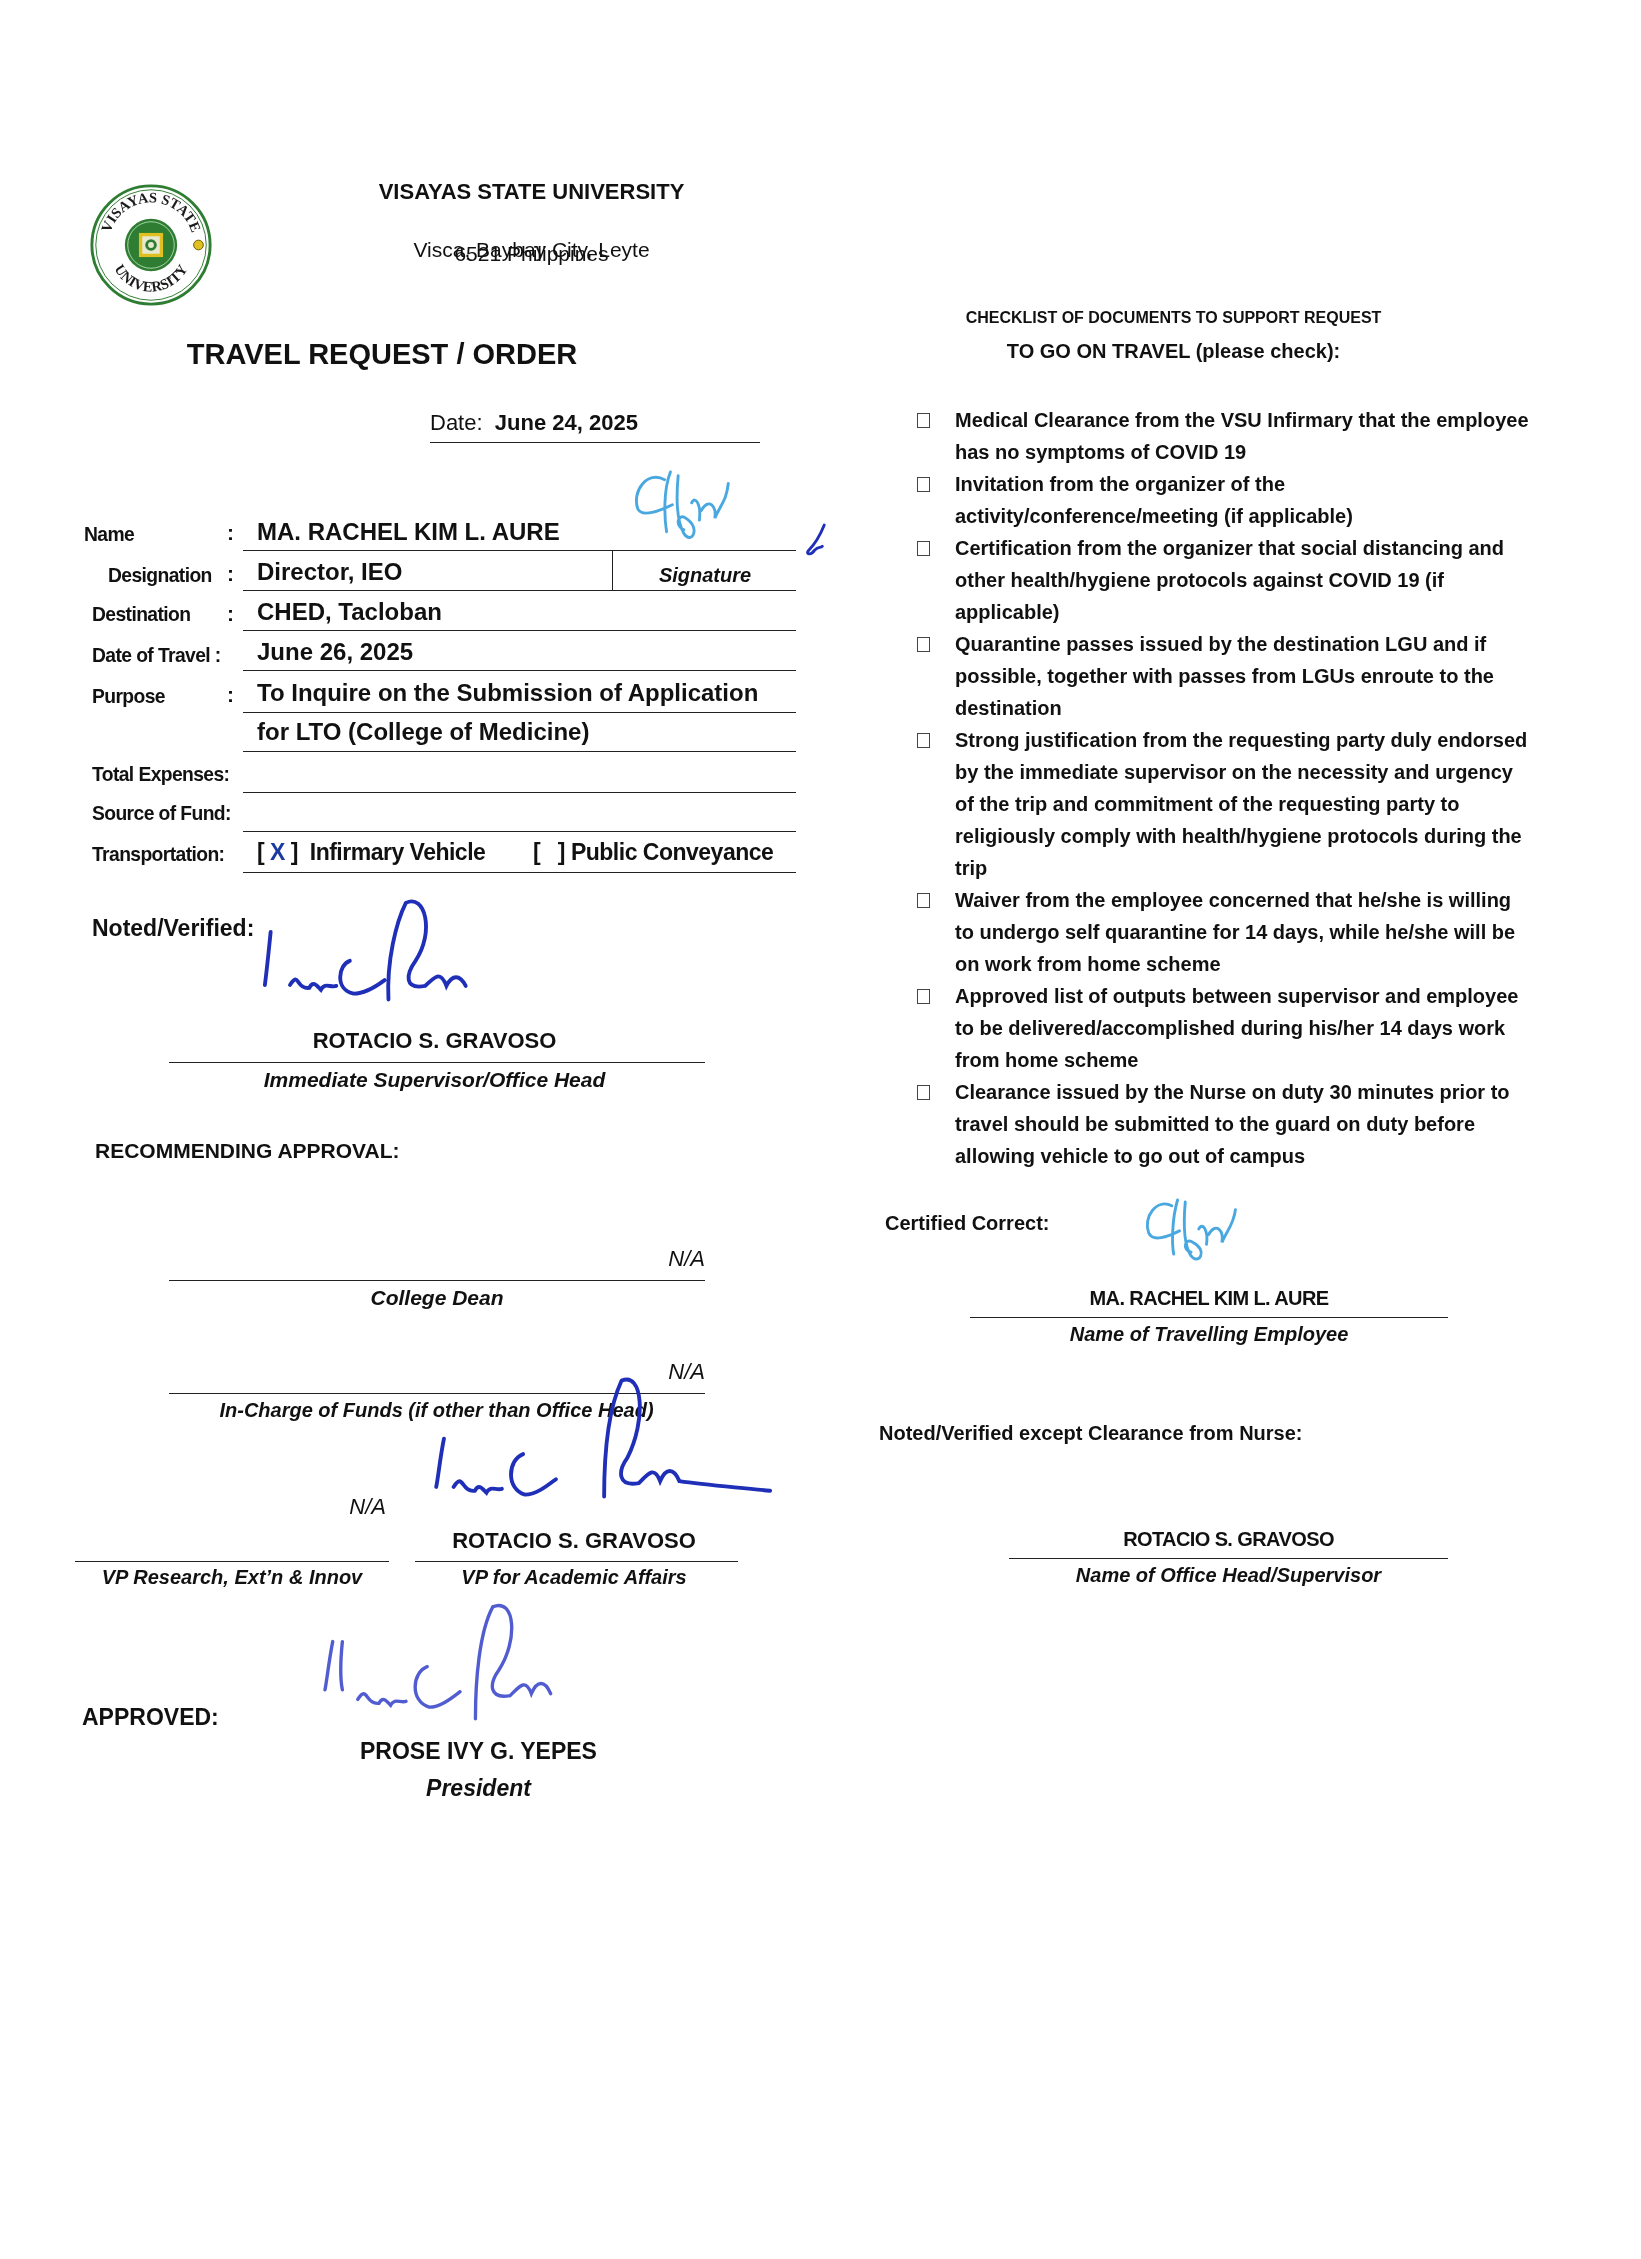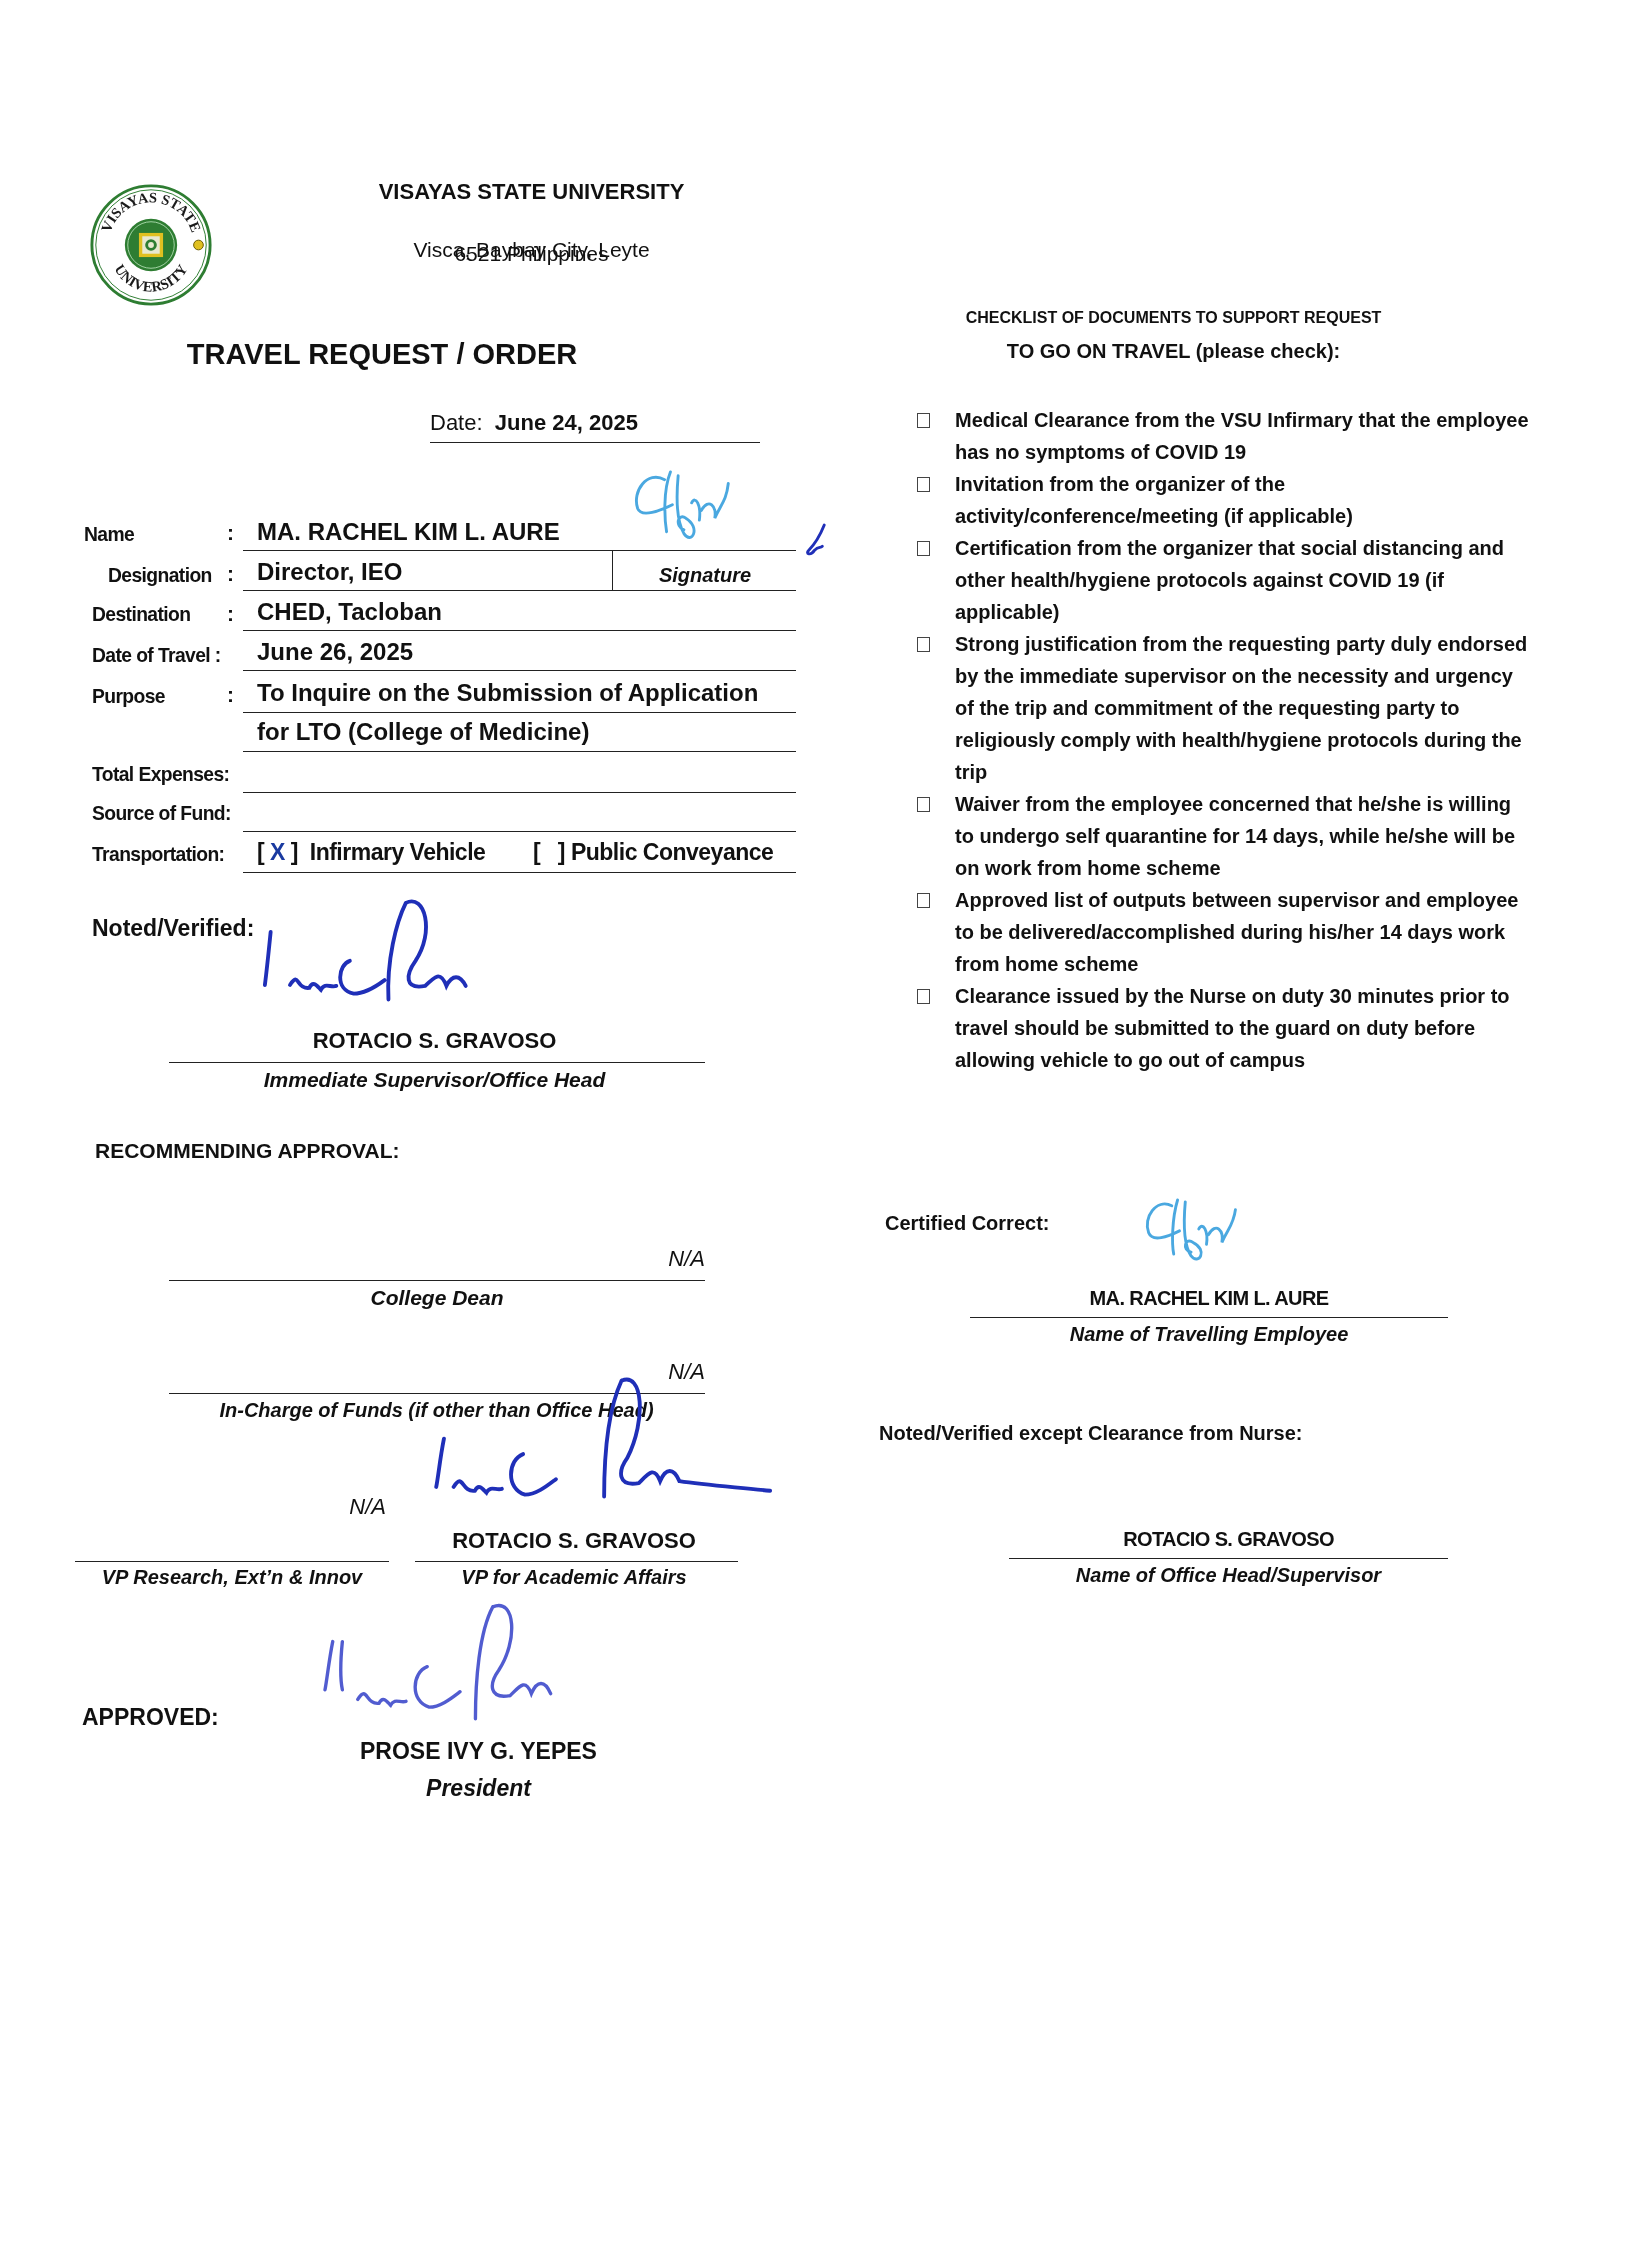--- a/index.html
+++ b/index.html
@@ -173,20 +173,21 @@
 <div class="abs sig-name c" style="left:319px; top:1738px; width:319px; font-size:23px;">PROSE IVY G. YEPES</div>
 <div class="abs sig-role c" style="left:319px; top:1775px; width:319px; font-size:23px;">President</div>
 
 <div class="abs check-title b c" style="width:599px; left:874px;">CHECKLIST OF DOCUMENTS TO SUPPORT REQUEST</div>
 <div class="abs check-title2 b c" style="width:599px; left:874px;">TO GO ON TRAVEL (please check):</div>
 
 <ul class="abs checklist">
   <li><span class="box"></span><span>Medical Clearance from the VSU Infirmary that the employee has no symptoms of COVID 19</span></li>
   <li><span class="box"></span><span>Invitation from the organizer of the activity/conference/meeting (if applicable)</span></li>
   <li><span class="box"></span><span>Certification from the organizer that social distancing and other health/hygiene protocols against COVID 19 (if applicable)</span></li>
+  <li><span class="box"></span><span>Quarantine passes issued by the destination LGU and if possible, together with passes from LGUs enroute to the destination</span></li>
   <li><span class="box"></span><span>Strong justification from the requesting party duly endorsed by the immediate supervisor on the necessity and urgency of the trip and commitment of the requesting party to religiously comply with health/hygiene protocols during the trip</span></li>
   <li><span class="box"></span><span>Waiver from the employee concerned that he/she is willing to undergo self quarantine for 14 days, while he/she will be on work from home scheme</span></li>
   <li><span class="box"></span><span>Approved list of outputs between supervisor and employee to be delivered/accomplished during his/her 14 days work from home scheme</span></li>
   <li><span class="box"></span><span>Clearance issued by the Nurse on duty 30 minutes prior to travel should be submitted to the guard on duty before allowing vehicle to go out of campus</span></li>
 </ul>
 
 <div class="abs small-lbl" style="left:885px; top:1212px; font-size:20px;">Certified Correct:</div>
 <div class="abs sig" style="left:1139px; top:1192px; width:135px; height:97px;">
   <svg width="135" height="97" viewBox="0 0 140 100">
     <path d="M34 14 C18 6 4 26 10 42 C14 52 30 46 42 40 M40 8 C34 28 34 54 36 64 M48 10 C46 32 46 54 54 66 C62 76 72 60 56 52 C48 46 44 60 54 62 M62 38 C66 30 72 40 70 54 M72 44 C80 30 88 40 86 52 C92 38 98 34 100 18" fill="none" stroke="#4aa8e0" stroke-width="3" stroke-linecap="round"></path>

